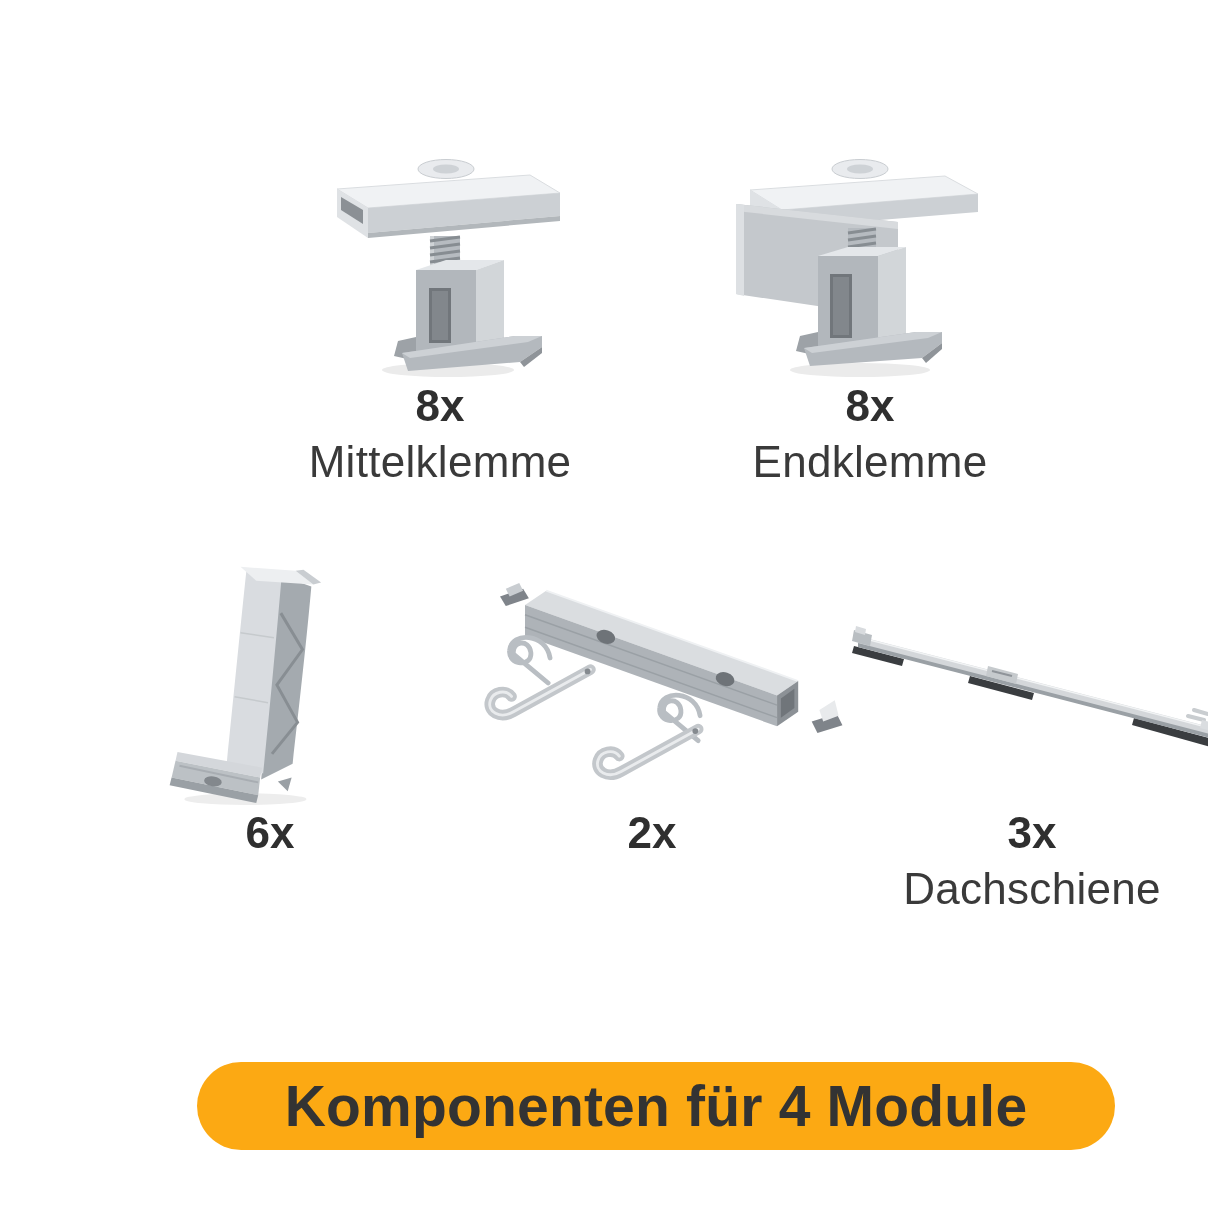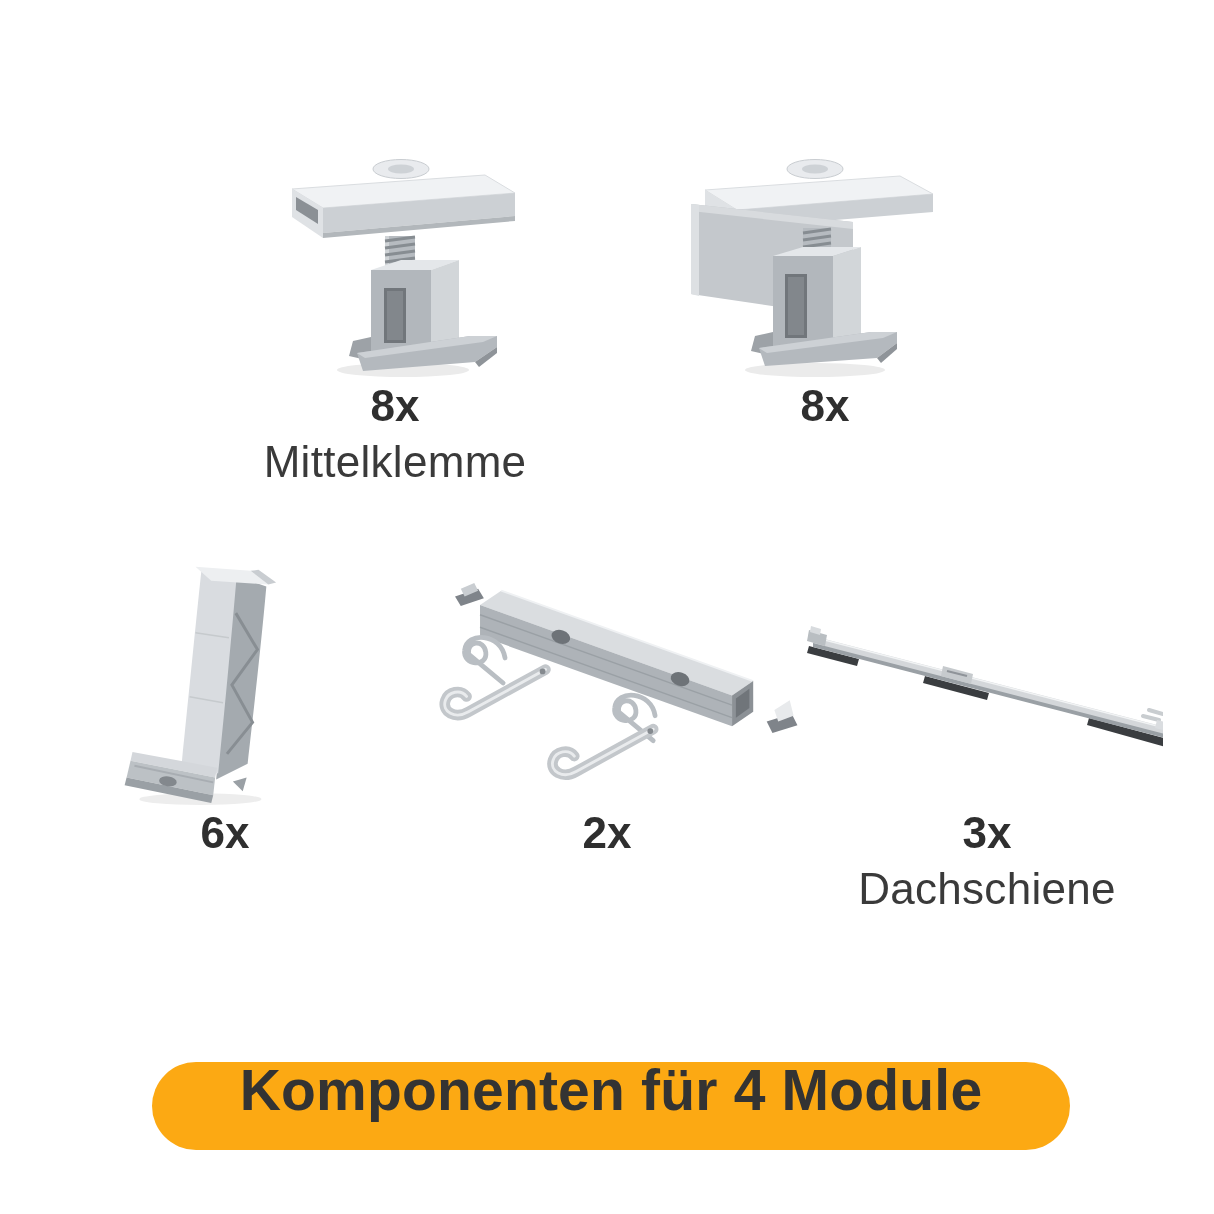--- a/index.html
+++ b/index.html
@@ -1,33 +1,33 @@
 <!DOCTYPE html>
 <html><head>
 <meta charset="utf-8">
 <style>
   html,body{margin:0;padding:0;background:#fff;}
   .canvas{
     position:relative;width:1163px;height:1214px;background:#ffffff;
-    font-family:"Liberation Sans",sans-serif;overflow:hidden;
+    font-family:"Liberation Sans",sans-serif;overflow:hidden;margin-left:45px;
   }
   .item{position:absolute;display:flex;flex-direction:column;align-items:center;}
   .img-area{display:flex;align-items:center;justify-content:center;width:100%;}
   .img-area.row1{height:228px;}
   .img-area.row2{height:245px;}
   .qty{font-size:44px;font-weight:700;color:#2f2f2f;line-height:1;margin-top:6px;}
   .name{font-size:44px;font-weight:400;color:#3a3a3a;line-height:1.15;margin-top:9px;letter-spacing:.3px;white-space:nowrap;}
   #item-mittelklemme{left:215px;top:150px;width:360px;}
   #item-endklemme{left:645px;top:150px;width:360px;}
   #item-peakdome{left:45px;top:560px;width:360px;}
   #item-schienenverbinder{left:405px;top:560px;width:404px;justify-content:flex-end;}
   #item-dachschiene{left:795px;top:560px;width:384px;}
   .banner{
     position:absolute;left:152px;top:1062px;width:918px;height:88px;border-radius:44px;
-    display:flex;justify-content:center;
+    display:flex;align-items:center;justify-content:center;
   }
   .banner span{
     font-size:57px;font-weight:800;line-height:1;white-space:nowrap;
     letter-spacing:0.2px;transform:scaleX(1.0);
   }
   svg{display:block;}
 </style>
 </head>
 <body>
 
@@ -92,20 +92,21 @@
         <polygon points="120,126 142,126 142,190 120,190" fill="#71767b"></polygon>
         <polygon points="123,129 139,129 139,187 123,187" fill="#82878c"></polygon>
 
         <polygon points="90,188 108,184 108,208 86,203" fill="#9da2a7"></polygon>
         <polygon points="94,200 206,184 232,184 232,195 212,210 100,218" fill="#b4b9be"></polygon>
         <polygon points="94,200 206,184 232,184 218,190 102,205" fill="#cdd1d5"></polygon>
         <polygon points="212,210 232,195 232,201 216,215" fill="#8f9499"></polygon>
       </svg>
     </div>
     <div class="qty">8x</div>
+    <div class="name">Endklemme</div>
   </div>
 
   <div class="item" id="item-peakdome">
     <div class="img-area row2">
       <svg width="220" height="248" viewBox="0 0 220 252">
         <ellipse cx="85" cy="244" rx="62" ry="6" fill="#ededed"></ellipse>
 
         <path d="M118,16 L152,28 C147,85 139,155 133,208 L101,224 C108,155 113,85 118,16 Z" fill="#a4aaaf"></path>
         <path d="M121,55 L143,92 L117,128 L138,166 L112,198" stroke="#888e93" stroke-width="3" fill="none"></path>
 

